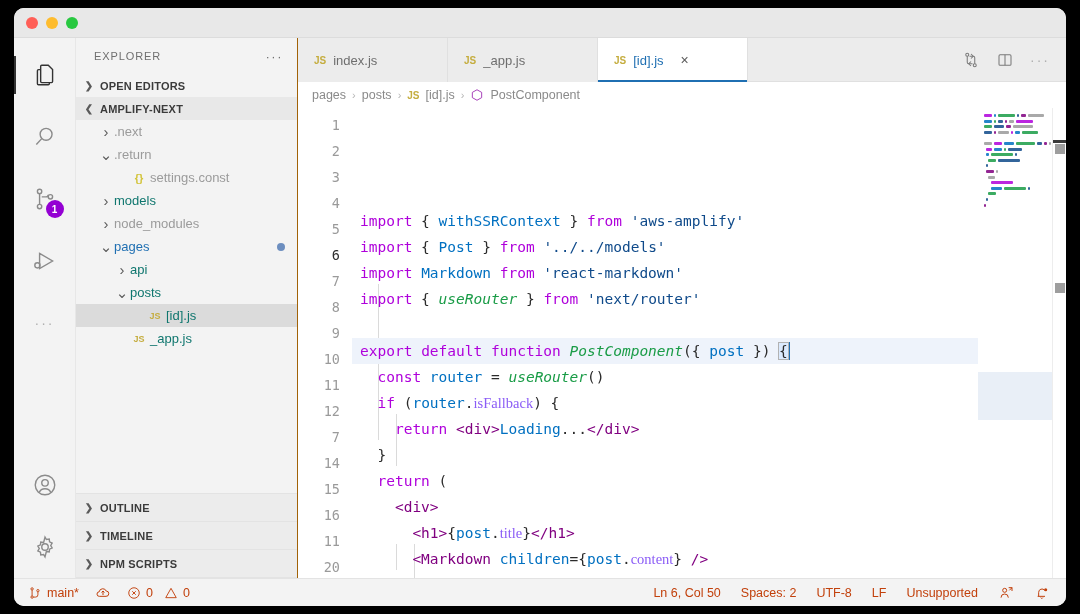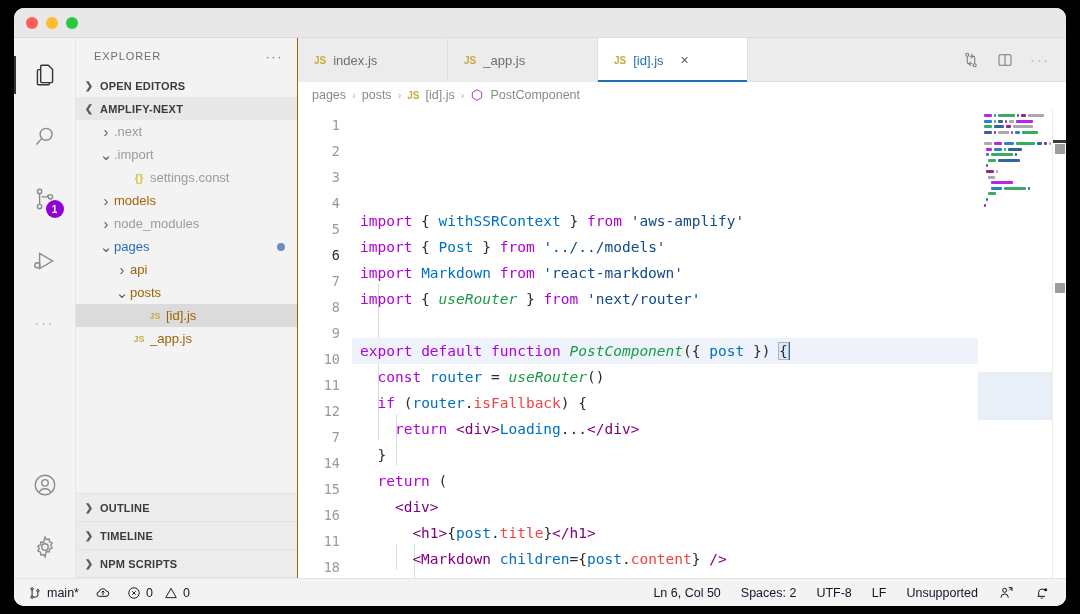--- a/index.html
+++ b/index.html
@@ -92,21 +92,21 @@
   .section-header.shaded { background: #e8e8e8; }
   .chev { width: 14px; text-align: center; font-size: 10px; color: #5a5a5a; display:inline-block;}
 
   .tree { flex: 1; overflow: hidden; }
   .row {
     height: 23px; display: flex; align-items: center;
     font-size: 13px; color: #5a5a5a; white-space: nowrap;
     position: relative;
   }
   .row.selected { background: #dbdbdb; }
-  .row .lbl { color: #a16207; }
+  .row .lbl { color: #0f766e; }
   .row.muted .lbl { color: #9b9b9b; }
   .row.accent .lbl { color: #1f6fb2; }
   .twisty { width: 16px; text-align: center; font-size: 10px; color: #5a5a5a; }
   .ficon {
     width: 18px; text-align: center; font-size: 9px; font-weight: bold;
     margin-right: 2px;
   }
   .ficon.js { color: #c5ad3f; }
   .ficon.json { color: #d3c43c; font-size: 11px; }
   .dirty-dot {
@@ -171,21 +171,21 @@
   .code .line { height: 26px; line-height: 26px; padding-left: 8px; position: relative; }
   .code .line.current { background: #eef3fb; }
   .ind-guide {
     position: absolute; top: 0; bottom: 0; width: 1px; background: #dadada;
   }
   .kw  { color: #af00db; }
   .fn  { color: #1a9c47; font-style: italic; }
   .var { color: #0070c1; }
   .str { color: #0f4a8a; }
   .tag { color: #800080; }
-  .prop{ color: #ef4444; }
+  .prop{ color: #8b5cf6; font-family: Liberation Serif, serif; }
   .bracket-box {
     outline: 1px solid #b2b2b2; background: #dbeafe;
   }
   .cursor {
     display: inline-block; width: 2px; height: 18px; background: #1f6fb2;
     vertical-align: -4px;
   }
 
   
   .minimap {
@@ -203,21 +203,21 @@
     border-left: 1px solid #ededed;
   }
   .ov-mark { position: absolute; left: 2px; width: 10px; height: 10px; background: #9e9e9e; }
   .ov-bar { position: absolute; left: 0; right: 0; height: 3px; background: #3a3a3a; }
 
   
   .statusbar {
     height: 28px; flex: 0 0 28px; background: #f3f3f3;
     border-top: 1px solid #e3e3e3;
     display: flex; align-items: center;
-    font-size: 12.5px; color: #0f172a;
+    font-size: 12.5px; color: #c2410c;
   }
   .st-left { display: flex; align-items: center; gap: 16px; padding-left: 14px; }
   .st-right { margin-left: auto; display: flex; align-items: center; gap: 20px; padding-right: 16px; }
   .st-item { display: flex; align-items: center; gap: 5px; }
   svg { display: block; }
 </style>
 </head>
 <body>
 
 <div class="desktop">
@@ -307,21 +307,21 @@
           <span>AMPLIFY-NEXT</span>
         </div>
 
         <div class="tree" id="tree">
             <div class="row muted" style="padding-left: 22px;">
               <span class="twisty" style="font-size: 15px;">›</span>
               <span class="lbl">.next</span>
             </div>
             <div class="row muted" style="padding-left: 22px;">
               <span class="twisty" style="font-size: 15px; line-height: 10px;">⌄</span>
-              <span class="lbl">.import</span>
+              <span class="lbl">.return</span>
             </div>
             <div class="row muted" style="padding-left: 38px;">
               <span class="twisty"></span>
               <span class="ficon json">{}</span>
               <span class="lbl">settings.const</span>
             </div>
             <div class="row" style="padding-left: 22px;">
               <span class="twisty" style="font-size: 15px;">›</span>
               <span class="lbl">models</span>
             </div>
@@ -436,21 +436,21 @@
               <div class="ln">8</div>
               <div class="ln">9</div>
               <div class="ln">10</div>
               <div class="ln">11</div>
               <div class="ln">12</div>
               <div class="ln">7</div>
               <div class="ln">14</div>
               <div class="ln">15</div>
               <div class="ln">16</div>
               <div class="ln">11</div>
-              <div class="ln">18</div>
+              <div class="ln">20</div>
             </div>
           <div class="code" id="code">
             <div class="ind-guide" style="left:26px; top:176px; height:156px;"></div>
             <div class="ind-guide" style="left:44px; top:306px; height:52px;"></div>
             <div class="ind-guide" style="left:44px; top:436px; height:26px;"></div>
             <div class="ind-guide" style="left:62px; top:436px; height:52px;"></div>
           <div class="line"><span class="kw">import</span> { <span class="var">withSSRContext</span> } <span class="kw">from</span> <span class="str">'aws-amplify'</span></div><div class="line"><span class="kw">import</span> { <span class="var">Post</span> } <span class="kw">from</span> <span class="str">'../../models'</span></div><div class="line"><span class="kw">import</span> <span class="var">Markdown</span> <span class="kw">from</span> <span class="str">'react-markdown'</span></div><div class="line"><span class="kw">import</span> { <span class="fn">useRouter</span> } <span class="kw">from</span> <span class="str">'next/router'</span></div><div class="line"></div><div class="line current"><span class="kw">export</span> <span class="kw">default</span> <span class="kw">function</span> <span class="fn">PostComponent</span>({ <span class="var">post</span> }) <span class="bracket-box">{</span><span class="cursor"></span></div><div class="line">  <span class="kw">const</span> <span class="var">router</span> = <span class="fn">useRouter</span>()</div><div class="line">  <span class="kw">if</span> (<span class="var">router</span>.<span class="prop">isFallback</span>) {</div><div class="line">    <span class="kw">return</span> <span class="tag">&lt;div</span><span class="tag">&gt;</span><span class="var">Loading</span>...<span class="tag">&lt;/div</span><span class="tag">&gt;</span></div><div class="line">  }</div><div class="line">  <span class="kw">return</span> (</div><div class="line">    <span class="tag">&lt;div</span><span class="tag">&gt;</span></div><div class="line">      <span class="tag">&lt;h1</span><span class="tag">&gt;</span>{<span class="var">post</span>.<span class="prop">title</span>}<span class="tag">&lt;/h1</span><span class="tag">&gt;</span></div><div class="line">      <span class="tag">&lt;Markdown</span> <span class="var">children</span>={<span class="var">post</span>.<span class="prop">content</span>} <span class="tag">/&gt;</span></div><div class="line">    <span class="tag">&lt;/div</span><span class="tag">&gt;</span></div></div>
           <div class="minimap" id="minimap">
             <div class="mm-slider"></div>
           <div class="mm-line" style="margin-left: 6px;">

